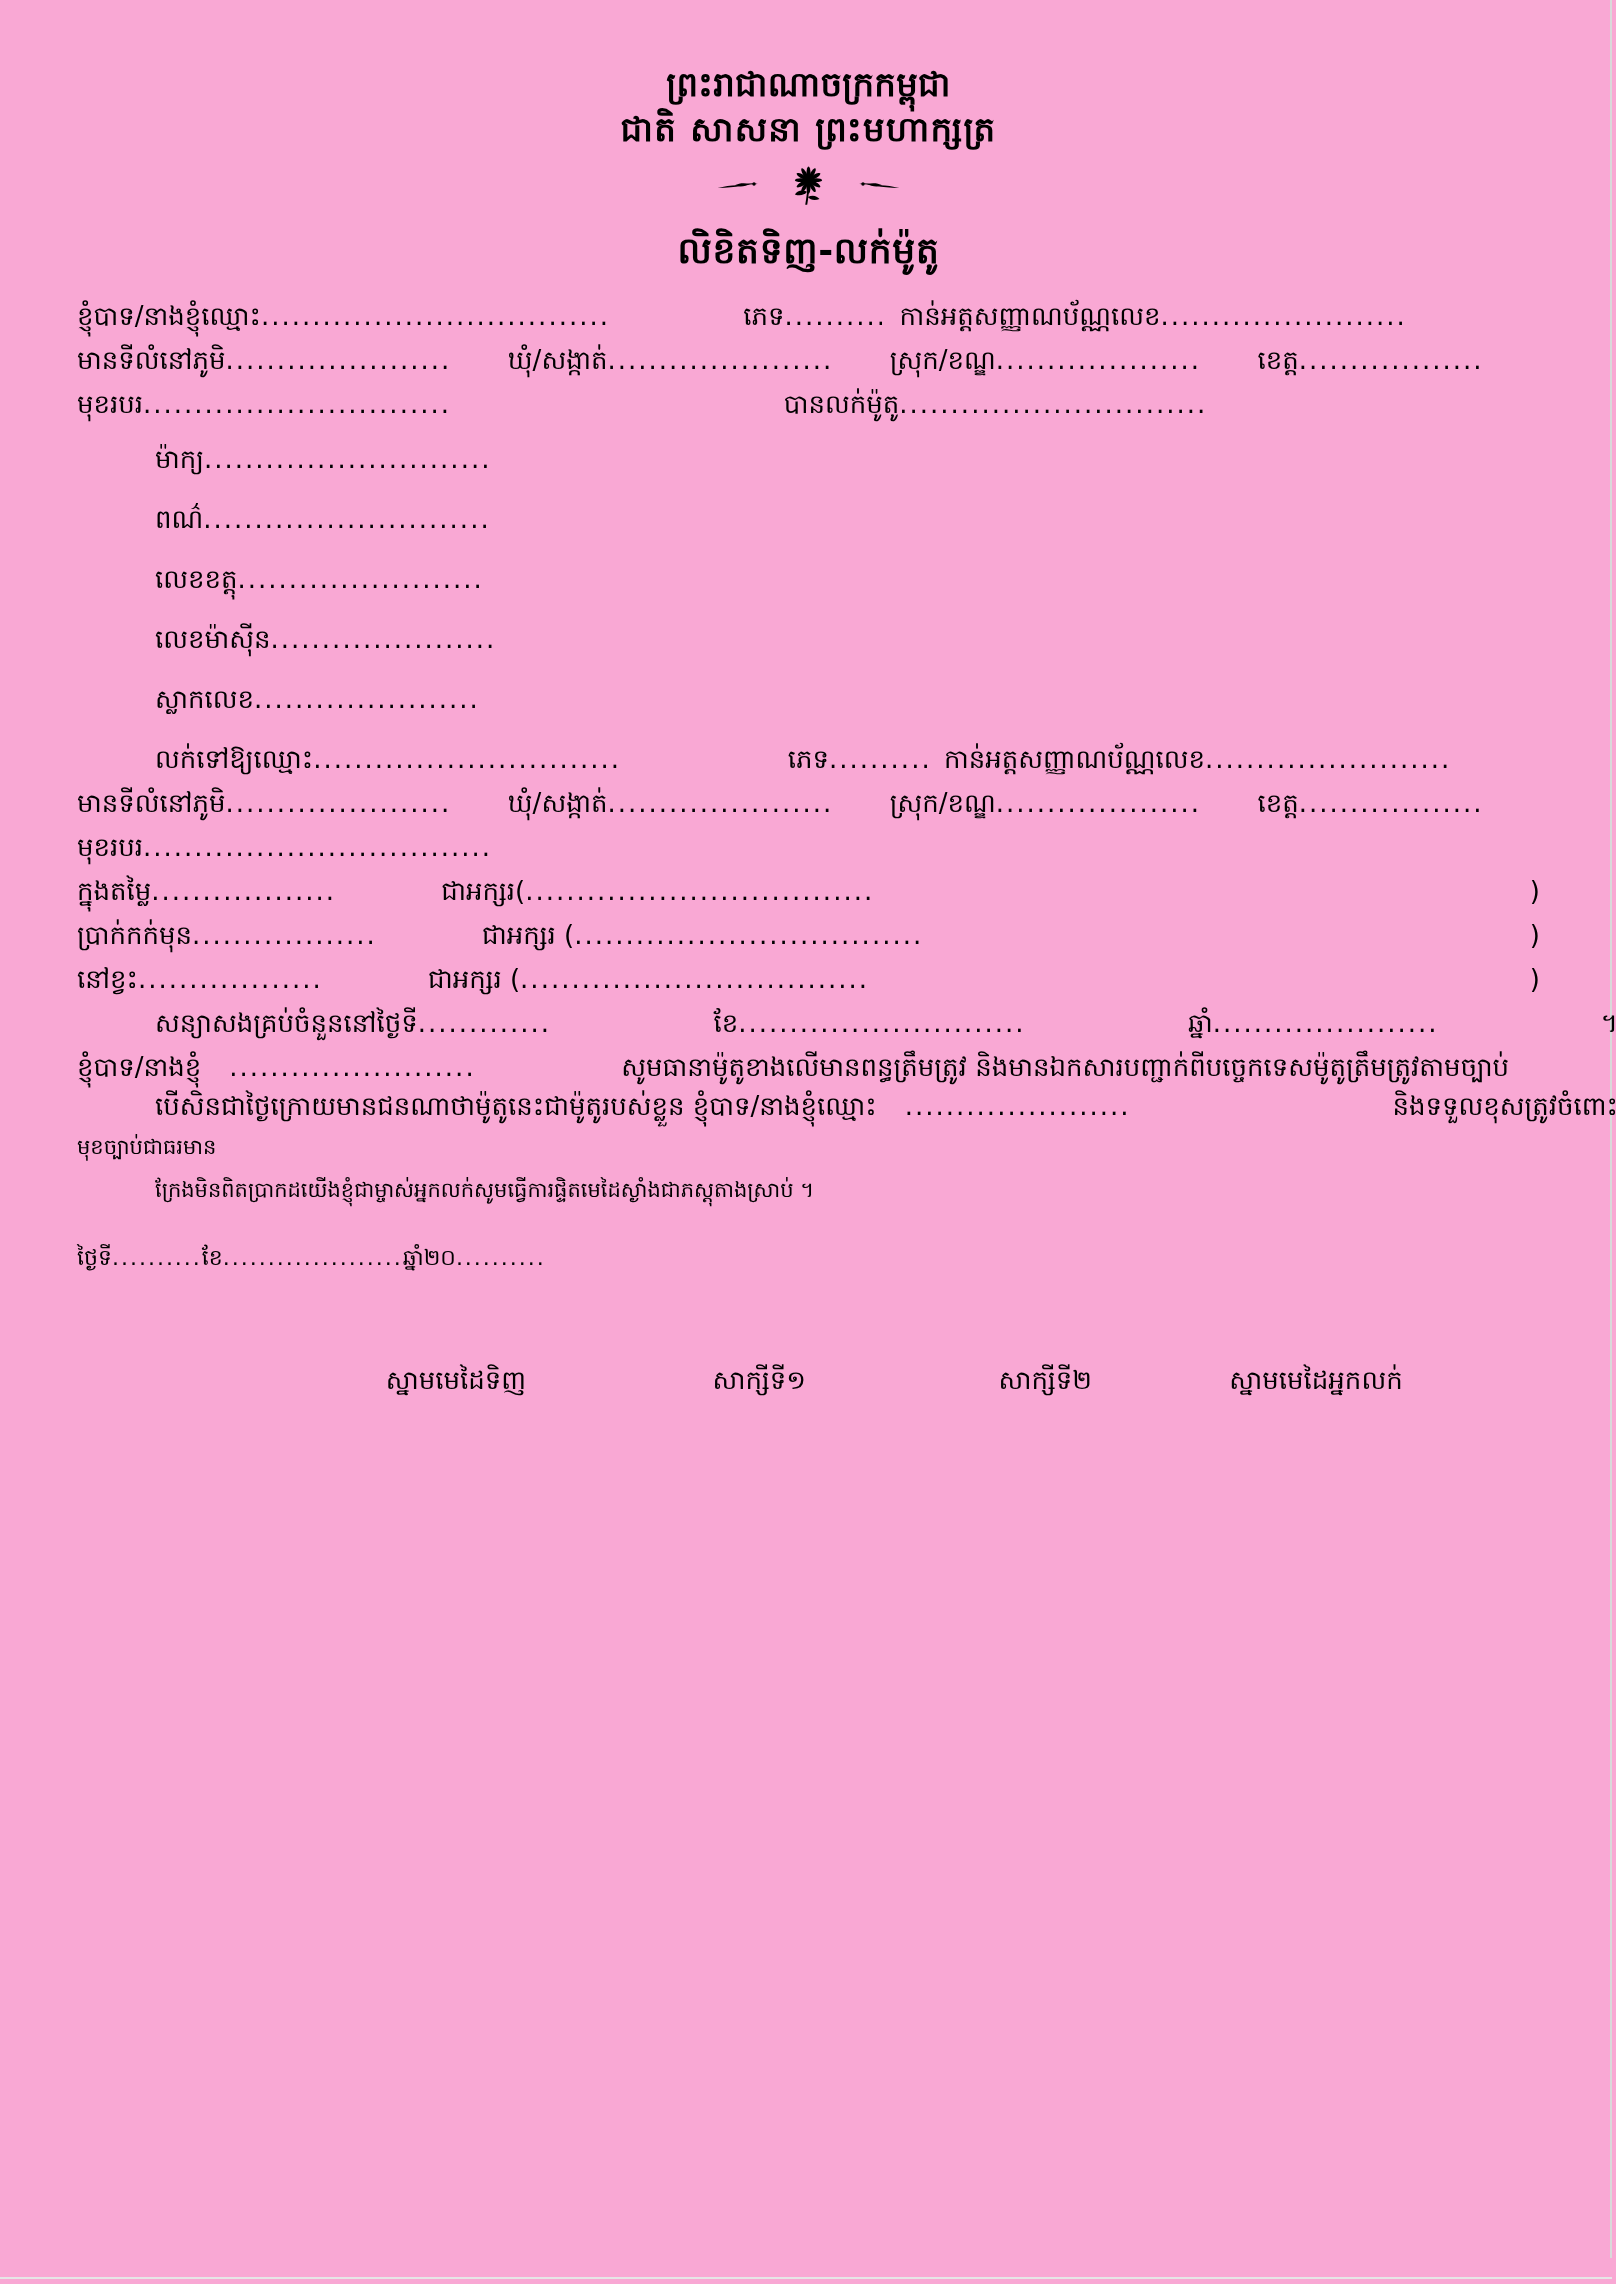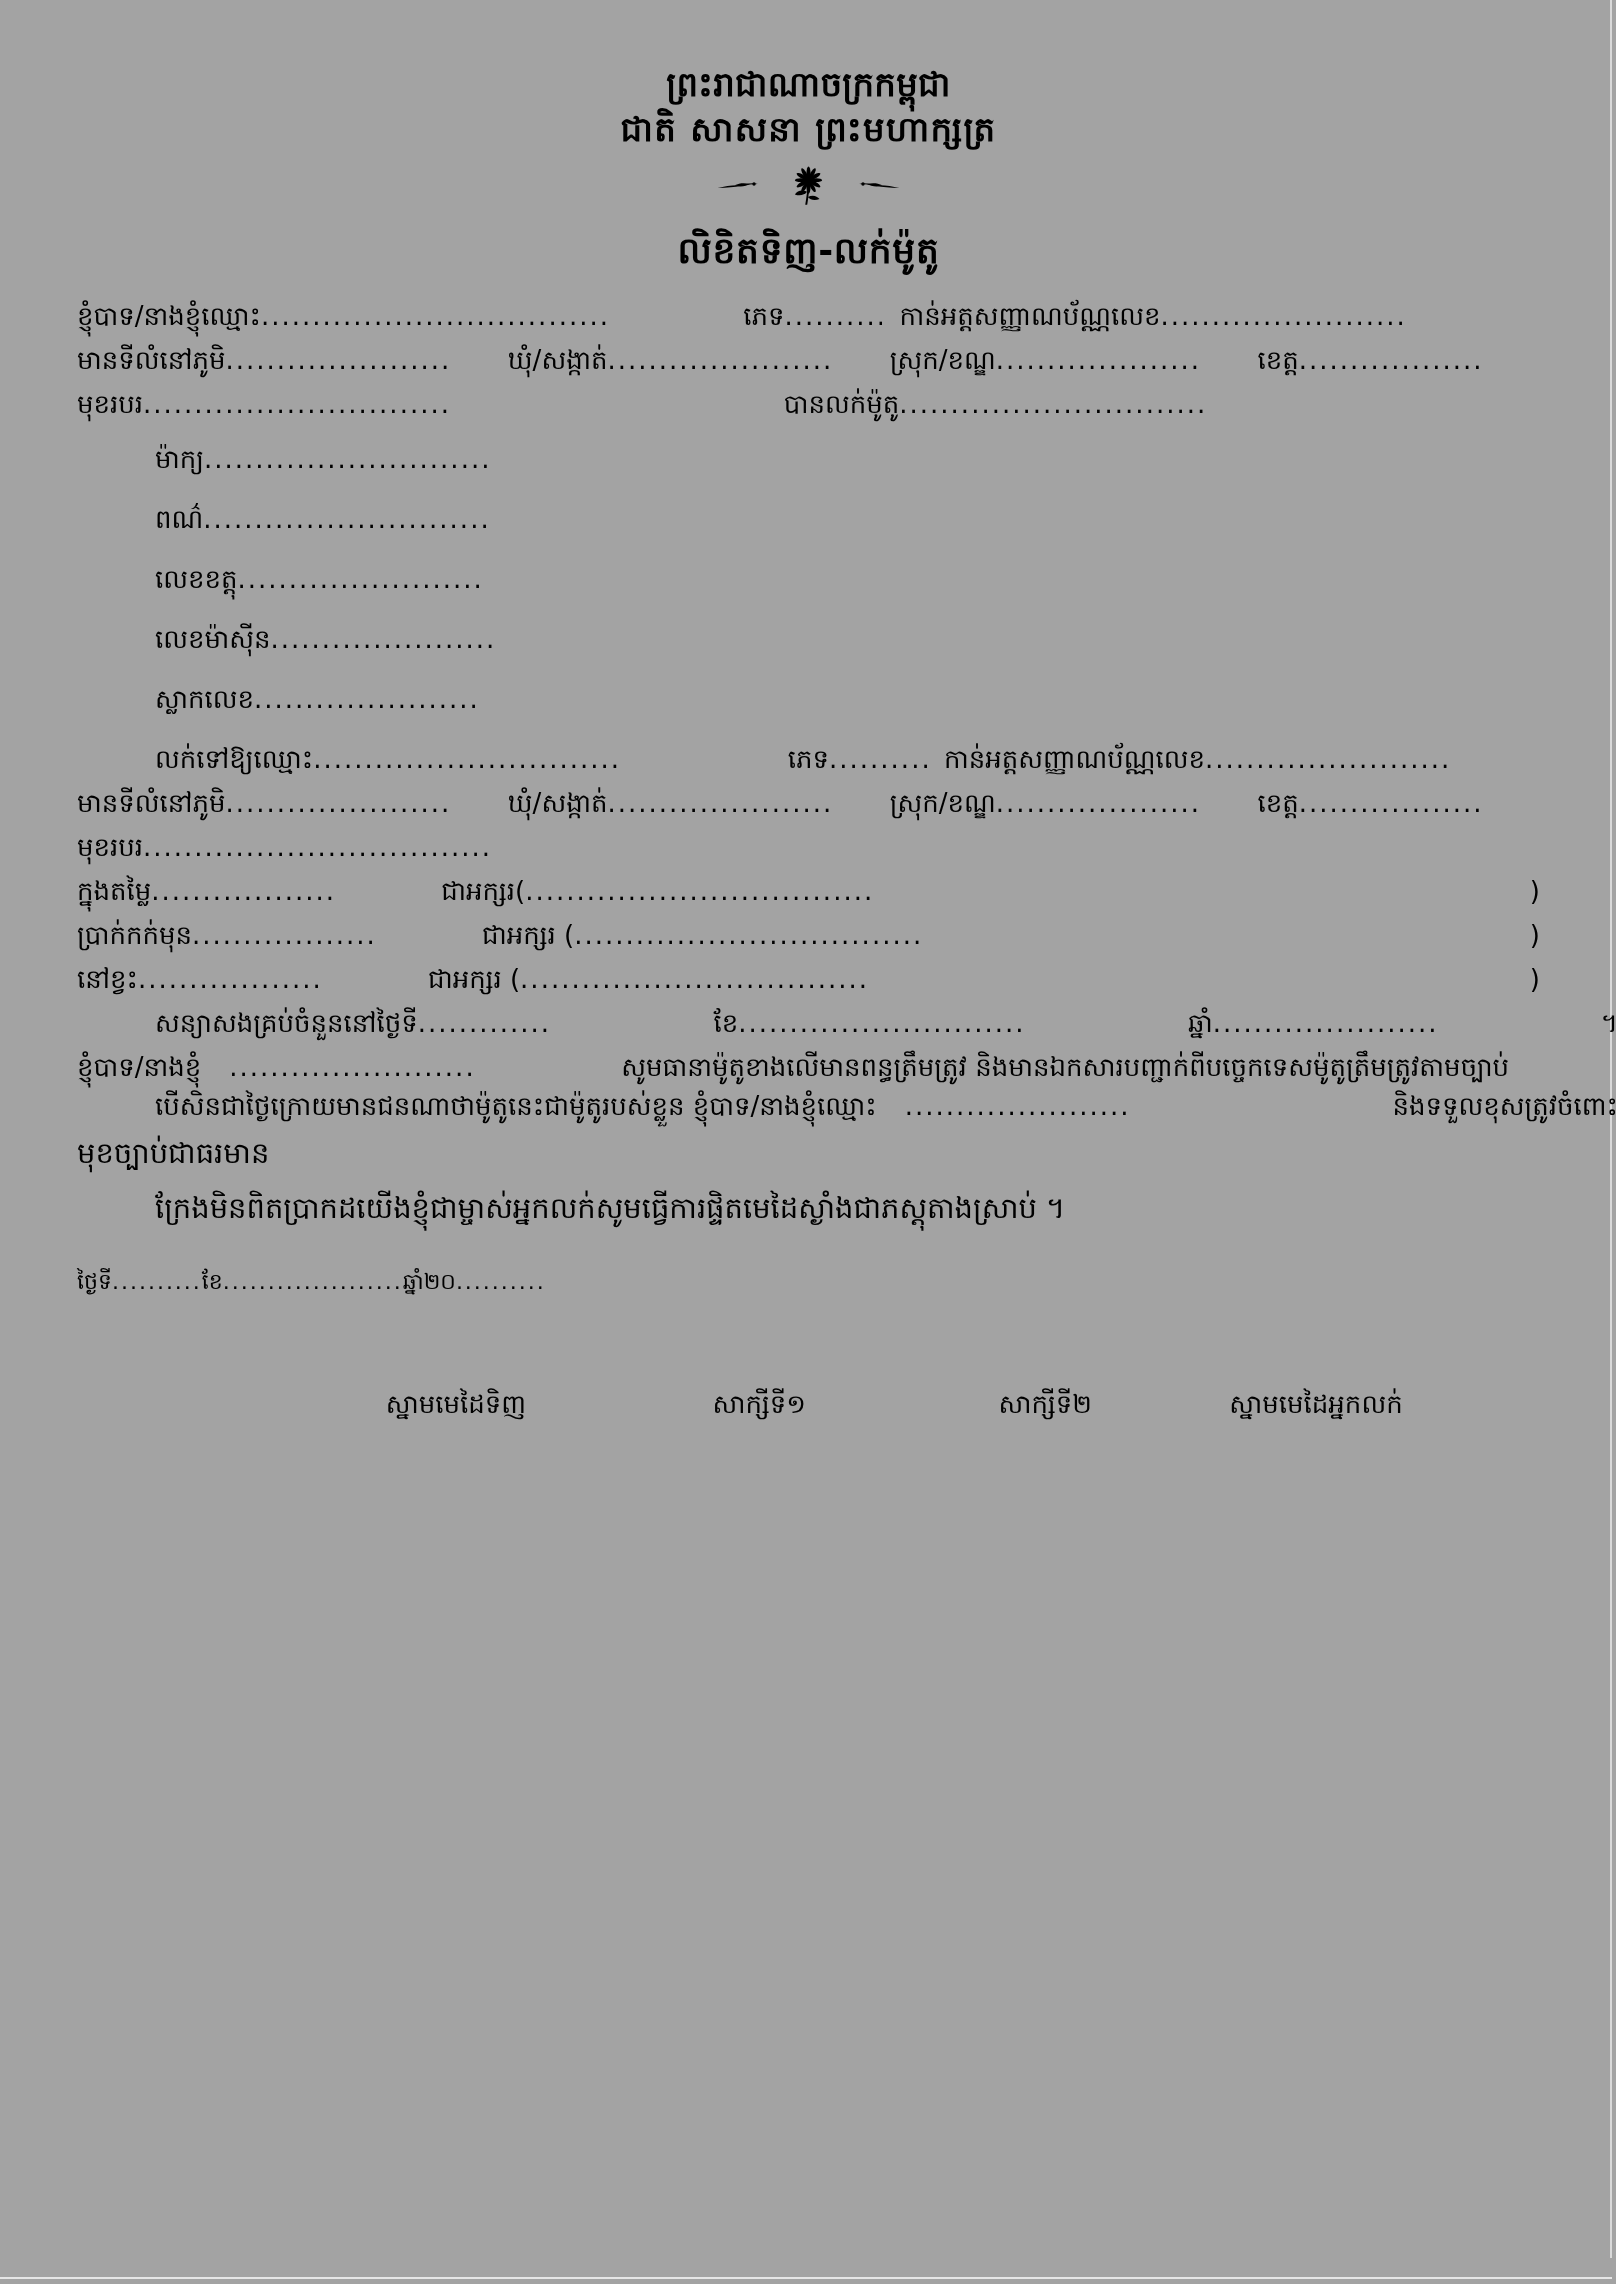--- a/index.html
+++ b/index.html
@@ -8,21 +8,21 @@
     background: #ffffff;
   }
   body {
     font-family: "DejaVu Sans", "Liberation Sans", sans-serif;
     color: #000000;
   }
   .page {
     position: relative;
     width: 1616px;
     height: 2284px;
-    background: #a3a3a3;
+    background: #f9a8d4;
     box-sizing: border-box;
     padding: 0;
     overflow: hidden;
   }
   
   .edge-right {
     position: absolute;
     top: 0;
     right: 3.9px;
     width: 2px;
@@ -118,21 +118,21 @@
   }
   .vehicle .lbl {
     min-width: 0;
   }
   .v-dots {
     flex: 0 0 auto;
     letter-spacing: 2px;
   }
 
   .flow {
-    font-size: 29px;
+    font-size: 21px;
     line-height: 1.5;
     margin-bottom: 11.7px;
   }
   .inline-dots { letter-spacing: 2px; }
 
   
   .date-line {
     margin-top: 40px;
     font-size: 22px;
     text-align: left;

